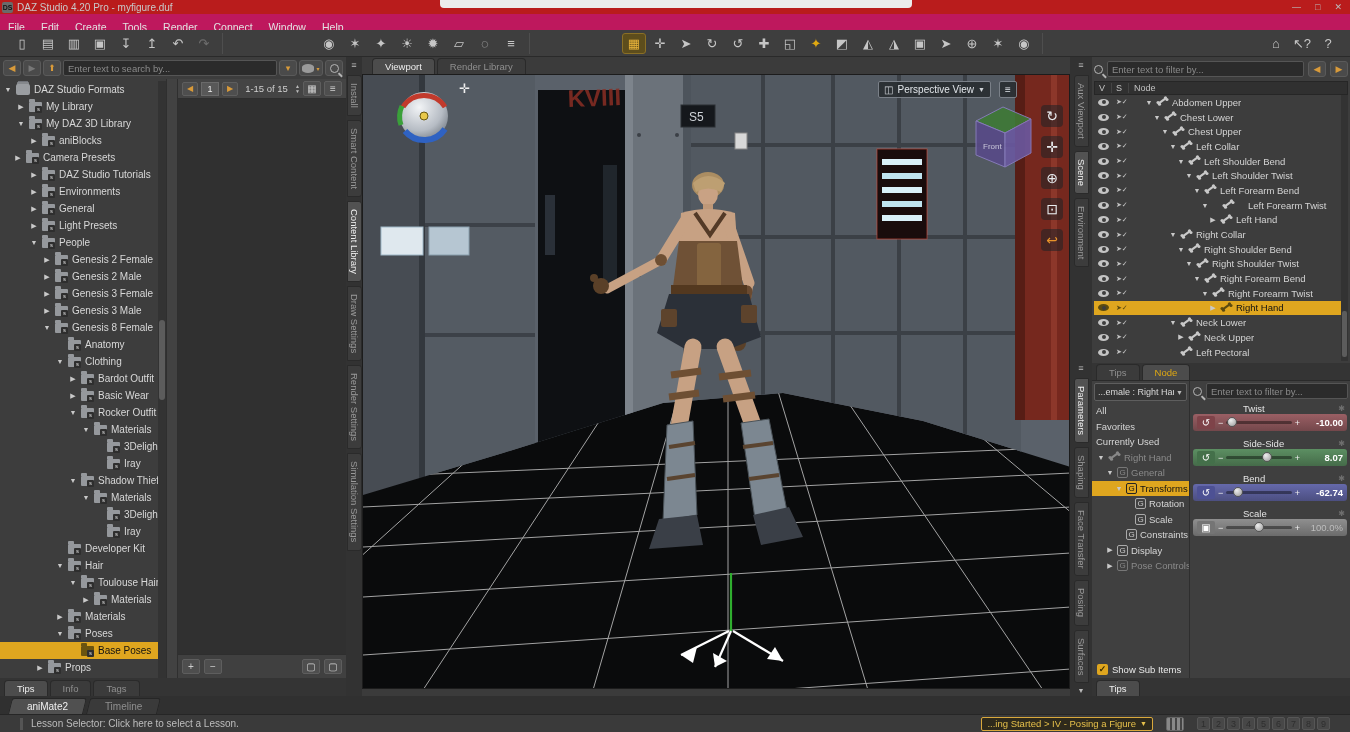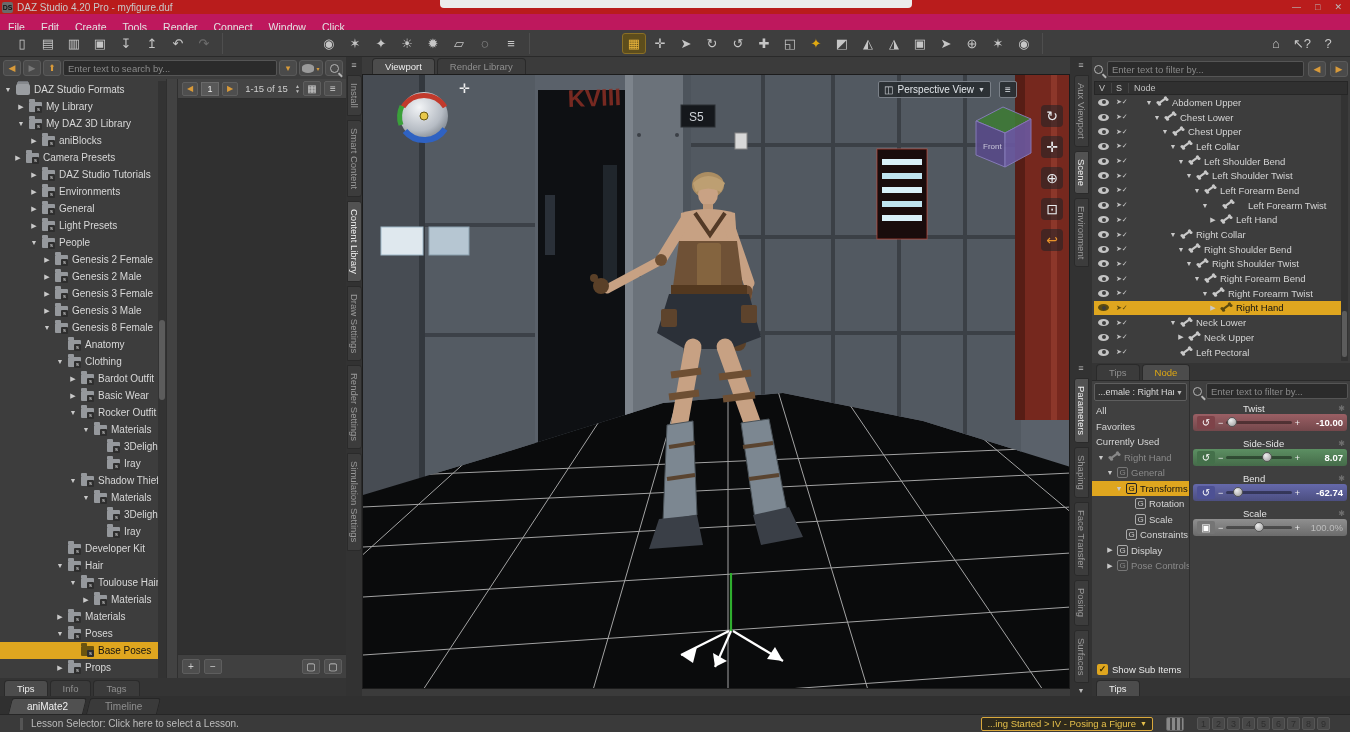--- a/index.html
+++ b/index.html
@@ -171,21 +171,21 @@
   </div>
 
   <div id="menubar">
       <div class="menu-item">File</div>
       <div class="menu-item">Edit</div>
       <div class="menu-item">Create</div>
       <div class="menu-item">Tools</div>
       <div class="menu-item">Render</div>
       <div class="menu-item">Connect</div>
       <div class="menu-item">Window</div>
-      <div class="menu-item">Click</div>
+      <div class="menu-item">Help</div>
     </div>
 
   <div id="toolbar">
       <div class="tb-group g-file">
         <div class="tb-btn">▯</div>
         <div class="tb-btn">▤</div>
         <div class="tb-btn">▥</div>
         <div class="tb-btn">▣</div>
         <div class="tb-btn">↧</div>
         <div class="tb-btn">↥</div>
@@ -409,21 +409,21 @@
             <div class="trow" style="padding-left: 56px;">
               <span class="arr">▼</span>
               <span class="folder"></span>
               <span>Poses</span>
             </div>
             <div class="trow tsel" style="padding-left: 69px;">
               <span class="arr"></span>
               <span class="folder"></span>
               <span>Base Poses</span>
             </div>
-            <div class="trow" style="padding-left: 56px;">
+            <div class="trow" style="padding-left: 36px;">
               <span class="arr">▶</span>
               <span class="folder"></span>
               <span>Props</span>
             </div>
           </div>
         <div id="tree-scroll">
             <div class="handle"></div>
           </div>
         <div id="splitter"></div>
         <div id="file-pane">

